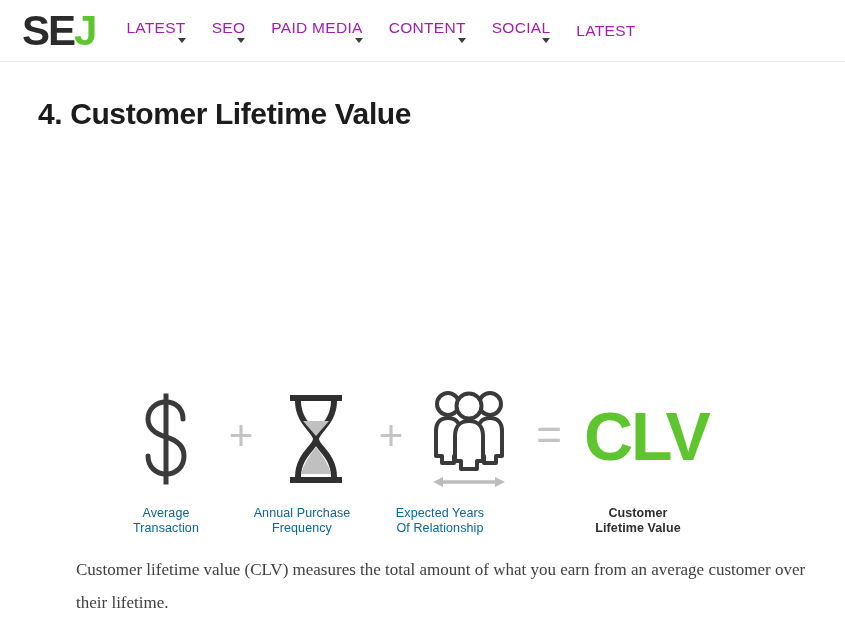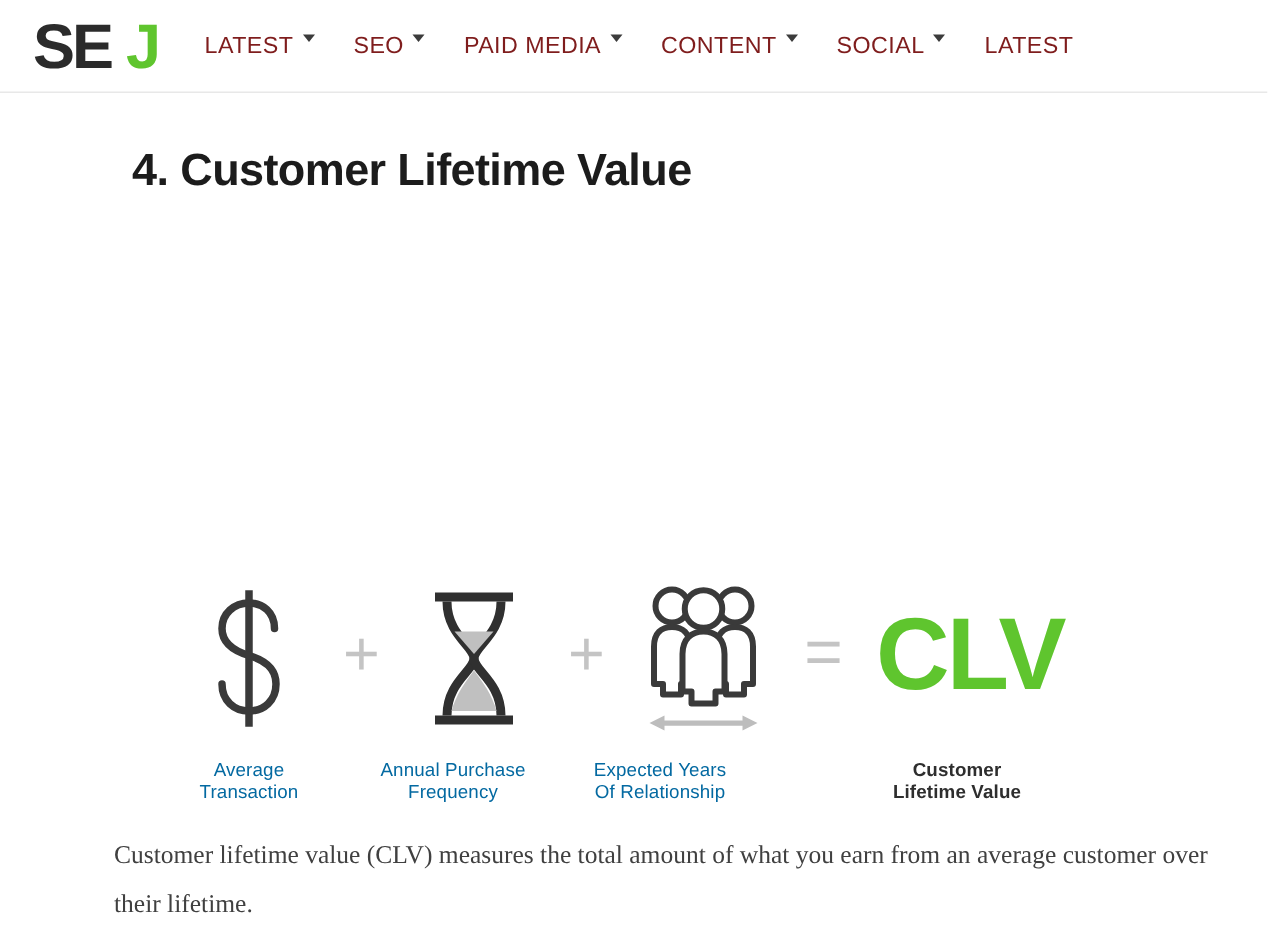--- a/index.html
+++ b/index.html
@@ -33,21 +33,20 @@
     margin-top: 1px;
   }
   .logo-mark {
     font-family: "Liberation Sans", sans-serif;
     font-weight: bold;
     font-size: 42px;
     line-height: 42px;
     letter-spacing: -2px;
     display: flex;
     align-items: flex-end;
-    gap: 10px;
   }
   .logo-se { color: #2b2b2b; }
   .logo-j  { color: #5fc52e; }
   .logo-words {
     margin-left: 5px;
     line-height: 1.0;
     padding-top: 3px;
   }
   .logo-line1 {
     font-size: 19px;
@@ -76,26 +75,27 @@
 
   
   .main-nav {
     display: flex;
     align-items: center;
     margin-left: 26px;
     white-space: nowrap;
   }
   .nav-item {
     display: inline-flex;
-    align-items: flex-start;
+    align-items: flex-end;
     font-size: 15.5px;
-    color: #7f1d1d;
+    color: #a21caf;
     letter-spacing: 0.3px;
     margin-right: 26px;
     cursor: pointer;
+    flex-direction: column;
   }
   .nav-item:last-child { margin-right: 0; }
   .caret {
     display: inline-block;
     width: 0; height: 0;
     border-left: 4.5px solid transparent;
     border-right: 4.5px solid transparent;
     border-top: 5px solid #3c3c3c;
     margin-left: 6px;
     position: relative;
@@ -106,21 +106,21 @@
   .content {
     padding: 0 0 0 0;
     width: 845px;
     background: #fff;
   }
   .page-title {
     font-size: 30px;
     font-weight: bold;
     color: #1c1c1c;
     letter-spacing: -0.4px;
-    margin: 35px 0 0 88px;
+    margin: 35px 0 0 38px;
   }
 
   
   .infographic {
     position: relative;
     margin: 0;
     width: 845px;
     height: 330px;
     background: #ffffff;
   }

